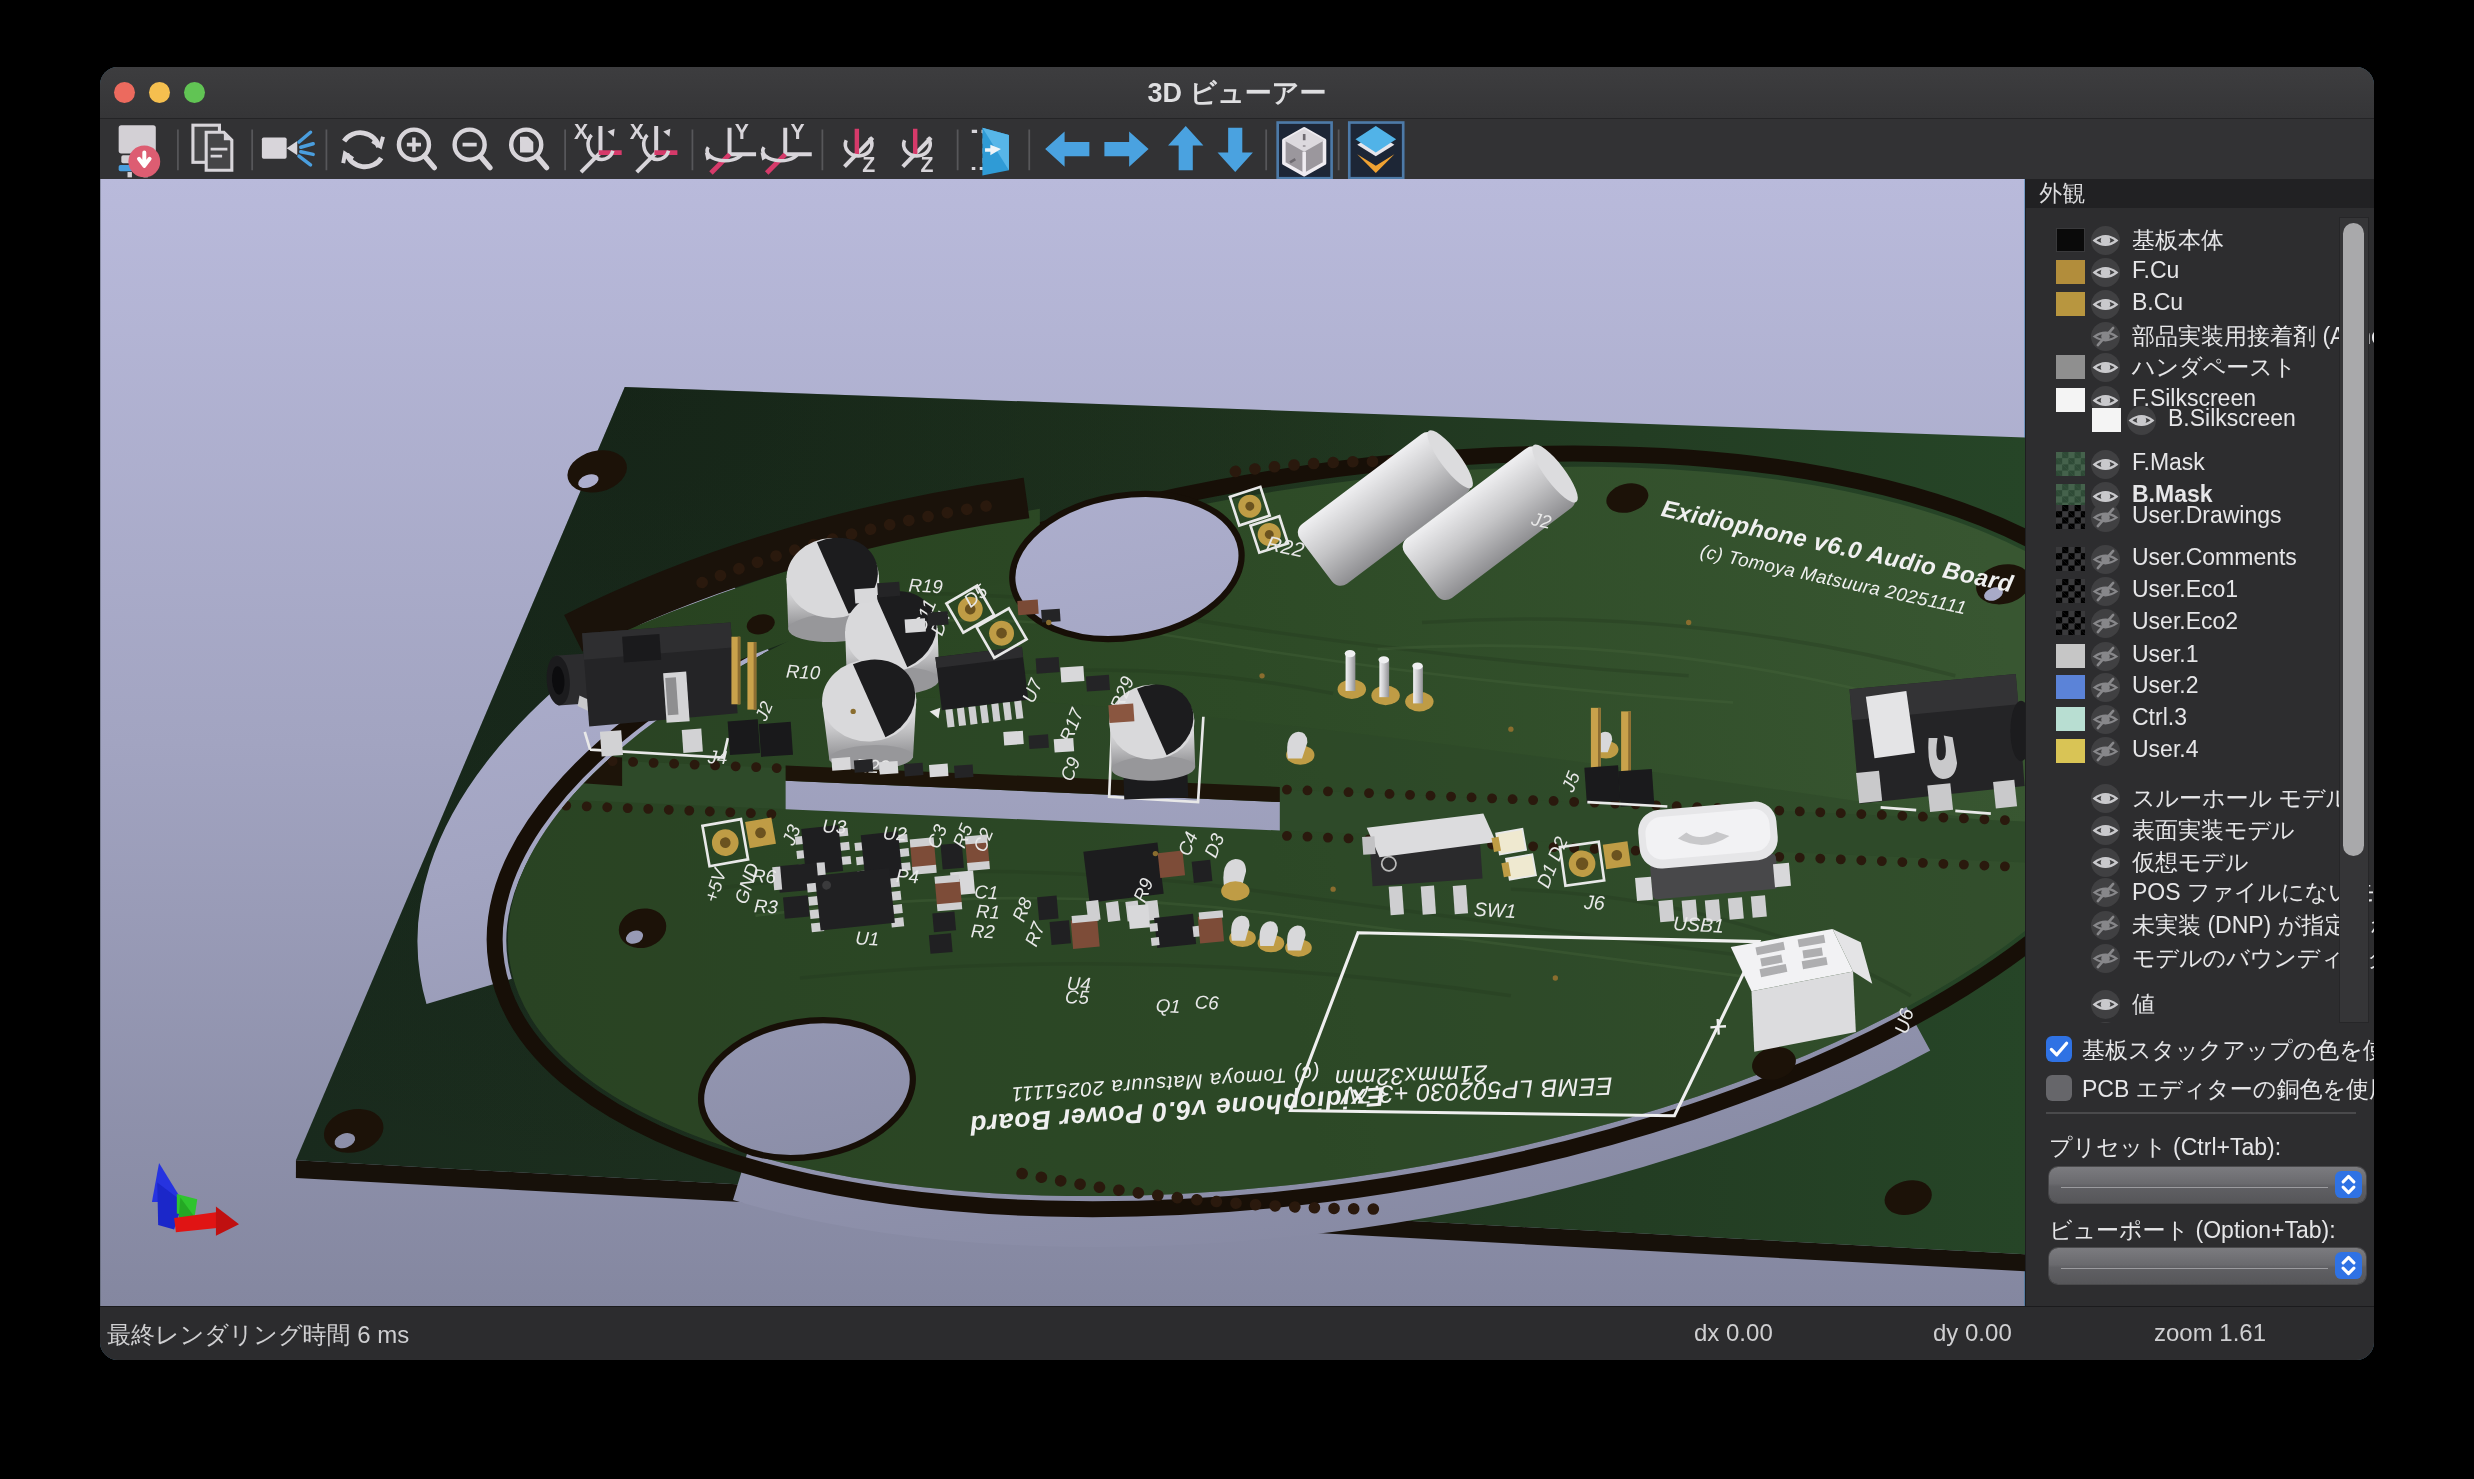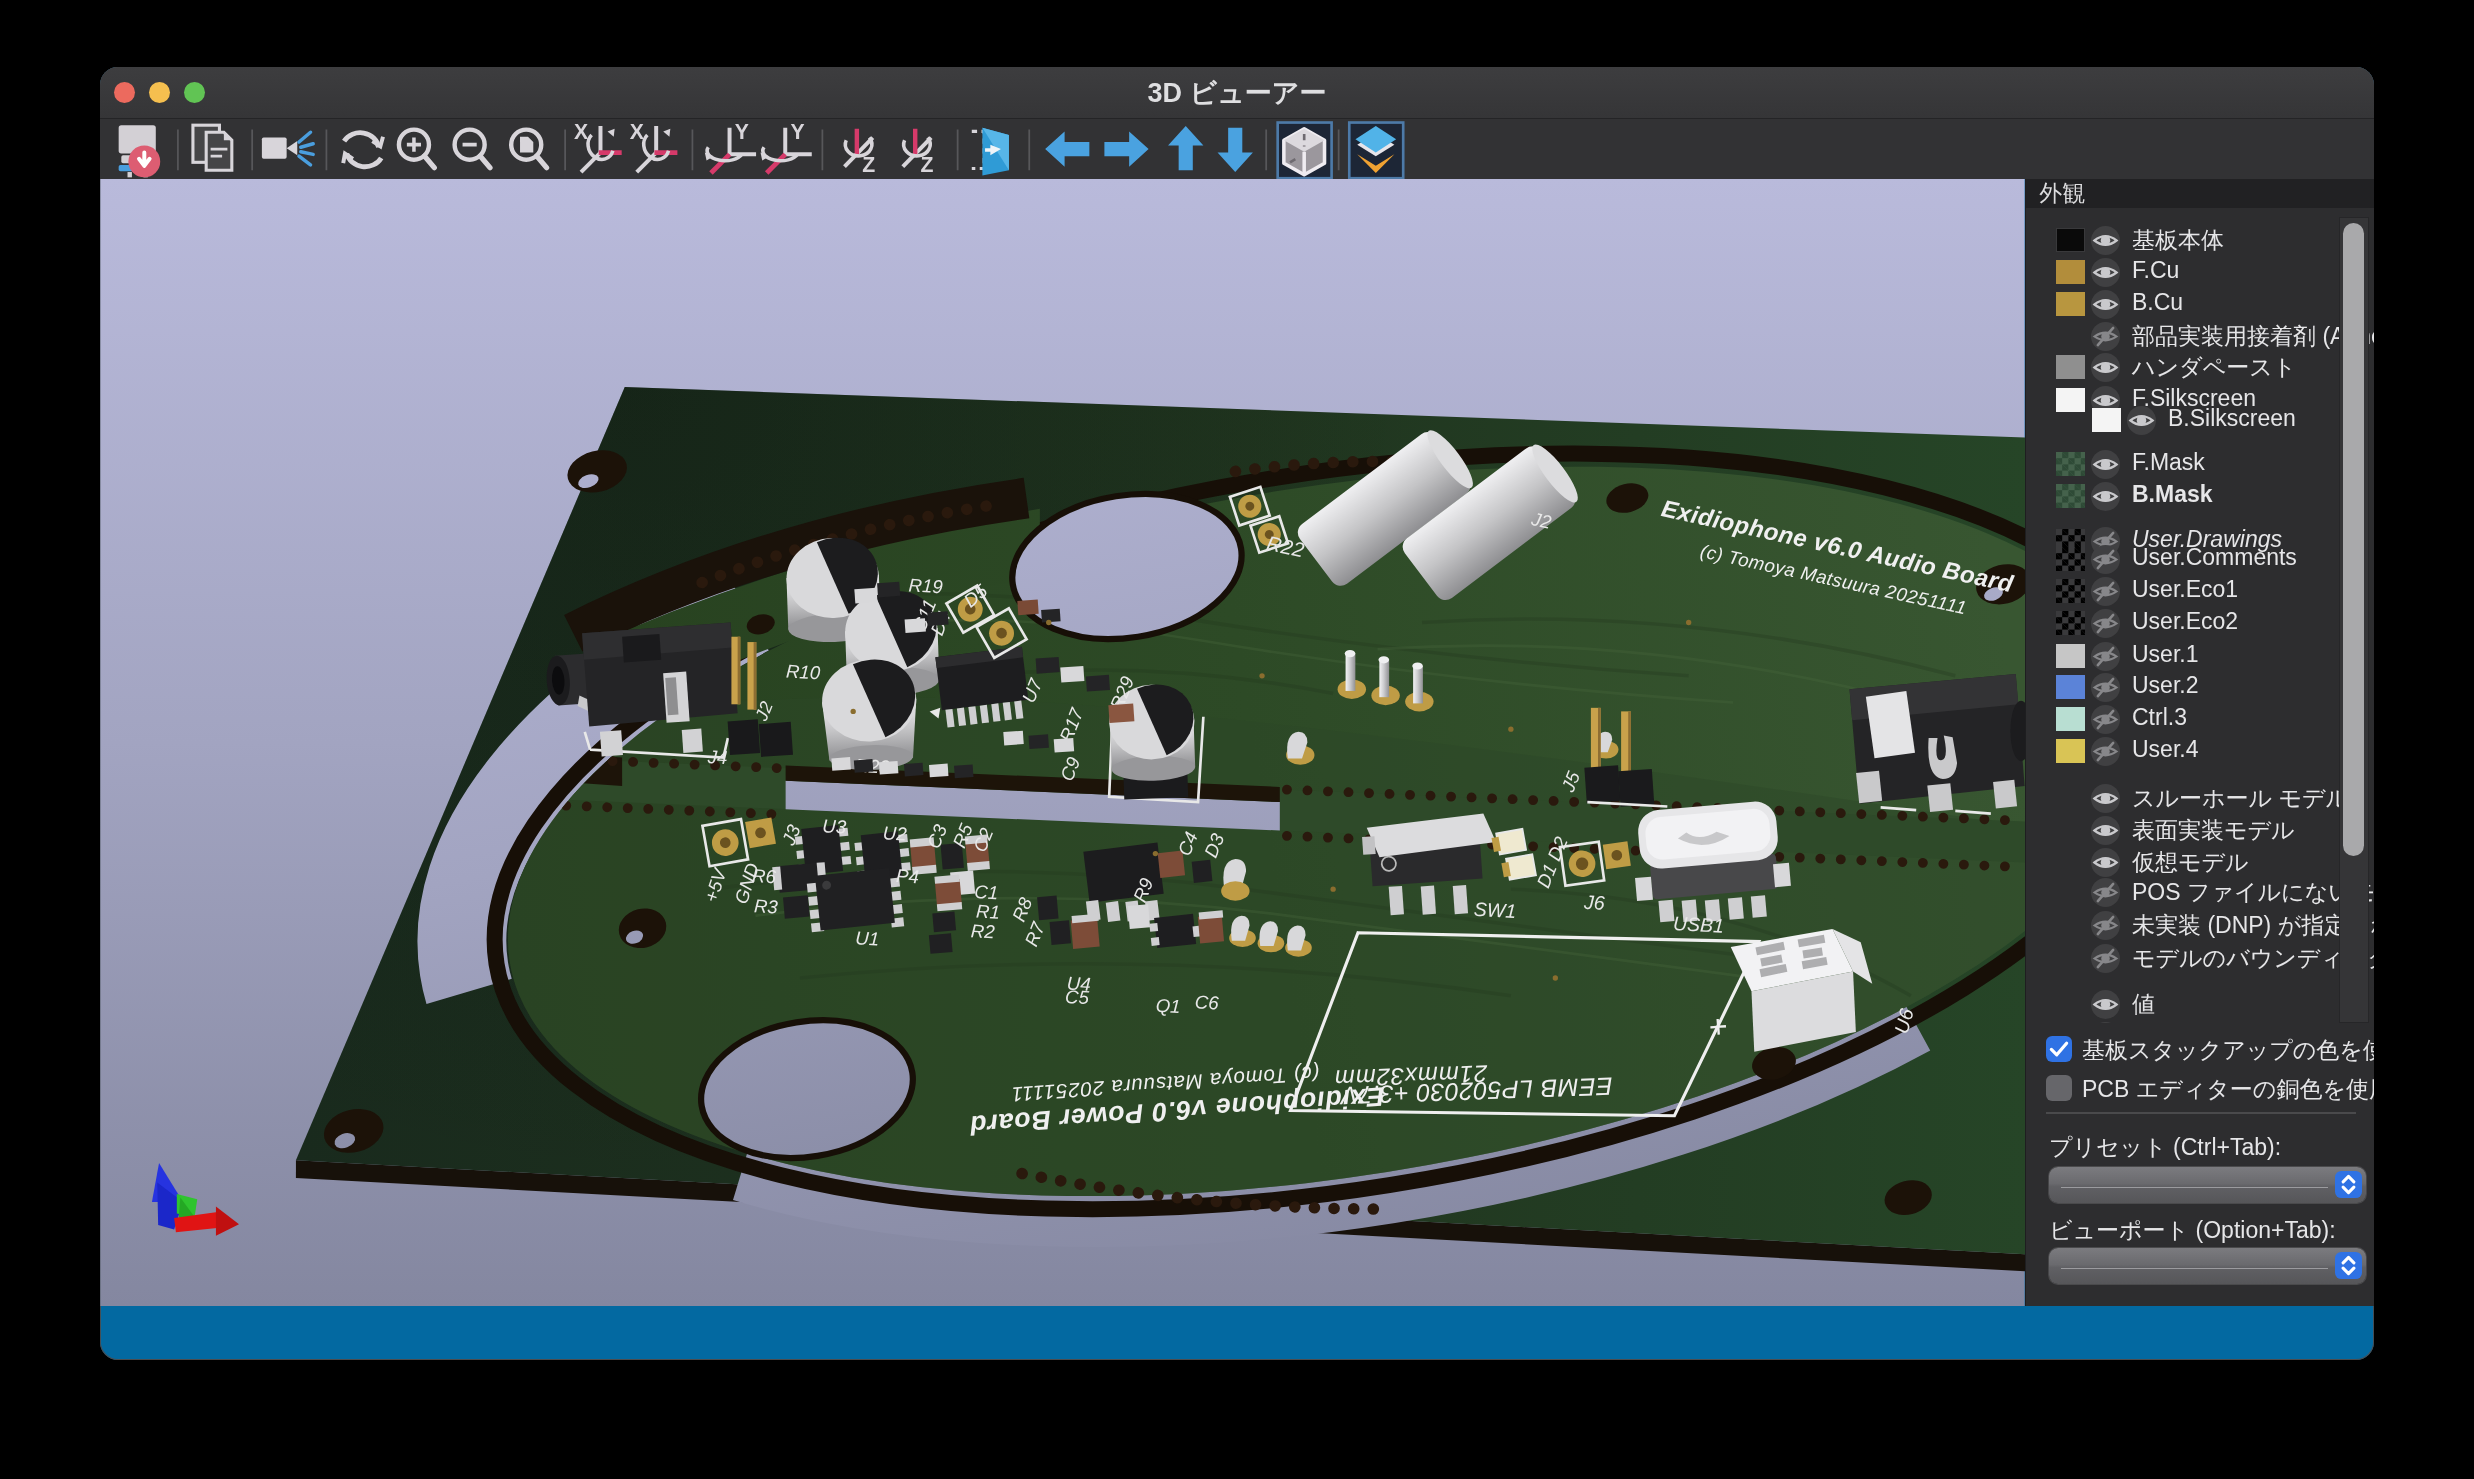--- a/index.html
+++ b/index.html
@@ -742,21 +742,21 @@
             </svg></div>
           <div class="lbl">F.Mask</div>
         </div>
       <div class="lrow" style="top:272px;font-weight:bold;">
           <div class="sw checkerG"></div>
           <div class="eye"><svg width="29" height="29" viewBox="0 0 33 33">
               <use href="#eyeo"></use>
             </svg></div>
           <div class="lbl">B.Mask</div>
         </div>
-      <div class="lrow" style="top:317px;font-style:italic;">
+      <div class="lrow" style="top:293px;">
           <div class="sw checker"></div>
           <div class="eye"><svg width="29" height="29" viewBox="0 0 33 33">
               <use href="#eyec"></use>
             </svg></div>
           <div class="lbl">User.Drawings</div>
         </div>
       <div class="lrow" style="top:335px;">
           <div class="sw checker"></div>
           <div class="eye"><svg width="29" height="29" viewBox="0 0 33 33">
               <use href="#eyec"></use>
@@ -873,14 +873,20 @@
         </svg>
       </div>
     <div class="lbl" style="position:absolute;left:23px;top:1036px;">ビューポート (Option+Tab):</div>
     <div class="drop" style="position:absolute;left:23px;top:1069px;">
         <svg width="27" height="27" viewBox="0 0 30 30">
           <rect x="0" y="0" width="30" height="30" rx="7" fill="#2f72e4"></rect>
           <path d="M9 12 l6 -6 l6 6 M9 18 l6 6 l6 -6" stroke="#fff" stroke-width="3.4" fill="none" stroke-linecap="round" stroke-linejoin="round"></path>
         </svg>
       </div>
   </div>
+  <div id="statusbar">
+    <div class="srow" style="left:7.1px;">最終レンダリング時間 6 ms</div>
+    <div class="srow" style="left:1594px;">dx 0.00</div>
+    <div class="srow" style="left:1833px;">dy 0.00</div>
+    <div class="srow" style="left:2054px;">zoom 1.61</div>
+  </div>
 </div>
 
 
 </body></html>

